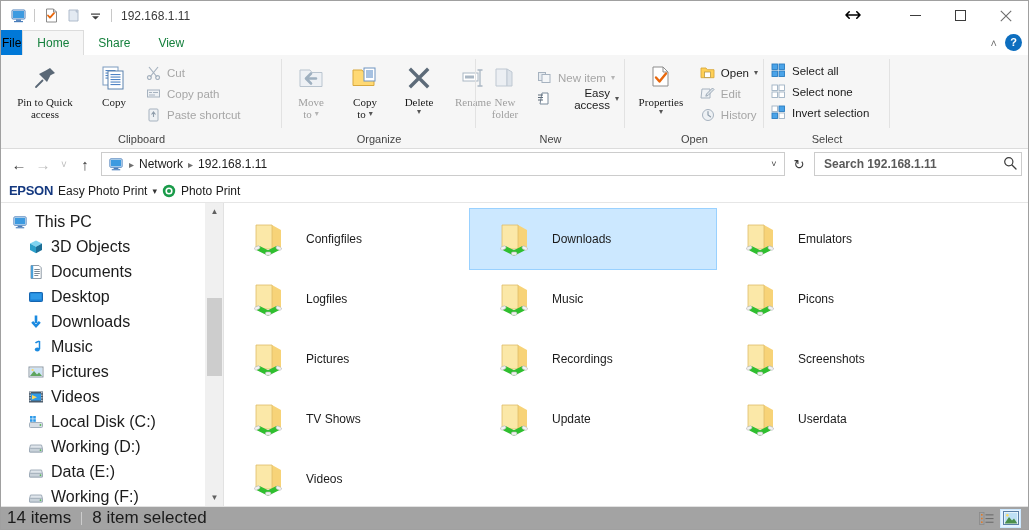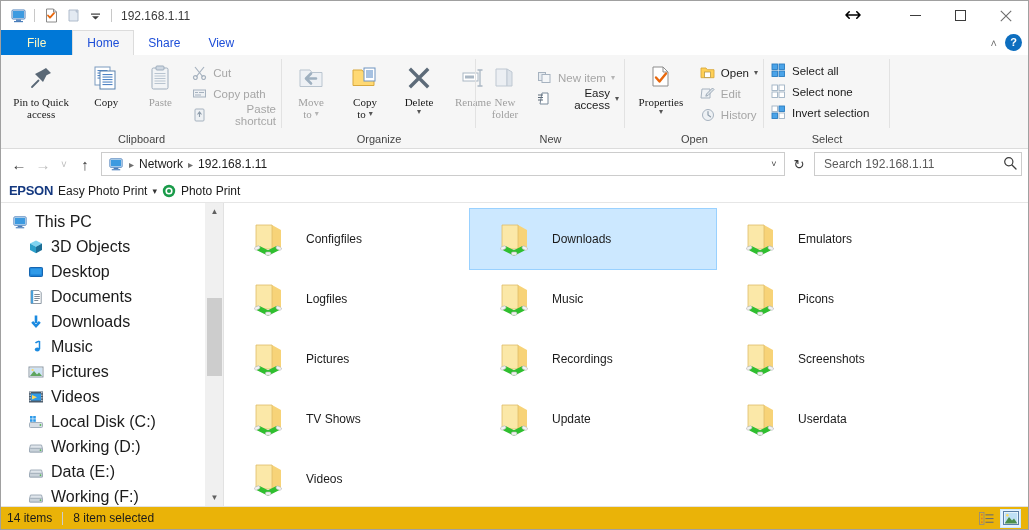--- a/index.html
+++ b/index.html
@@ -17,22 +17,22 @@
   .qat{display:flex;align-items:center;gap:0px;padding-left:6px;height:100%;}
   .qat-ico{width:22px;height:22px;display:flex;align-items:center;justify-content:center;}
   .sep-v{width:1px;height:13px;background:#c8c8c8;margin:0 5px;}
   .title-path{font-size:12px;color:#3a3a3a;margin-left:4px;}
   .wctrls{position:absolute;right:0;top:0;height:29px;display:flex;}
   .wbtn{width:45px;height:29px;display:flex;align-items:center;justify-content:center;}
   .resize-cursor{position:absolute;left:844px;top:7px;}
 
   
   .tabrow{height:25px;min-height:25px;background:#ffffff;display:flex;align-items:stretch;position:relative;}
-  .tab{padding:0 14px;display:flex;align-items:center;font-size:12px;color:#1d4ed8;cursor:default;}
-  .tab.file{background:#0078d7;color:#fef9c3;padding:0 26px;}
+  .tab{padding:0 14px;display:flex;align-items:center;font-size:12px;color:#15803d;cursor:default;}
+  .tab.file{background:#0078d7;color:#000000;padding:0 1px;}
   .tab.active{background:#f6f6f6;border-left:1px solid #dcdcdc;border-right:1px solid #dcdcdc;border-top:1px solid #dcdcdc;}
   .tabright{position:absolute;right:6px;top:0;height:25px;display:flex;align-items:center;gap:8px;}
   .help-btn{width:17px;height:17px;border-radius:50%;background:#0d6ebf;color:#fff;font-size:11px;
             font-weight:bold;display:flex;align-items:center;justify-content:center;line-height:1;}
 
   
   .ribbon{height:93px;min-height:93px;background:#f6f6f6;border-bottom:1px solid #dcdcdc;
           display:flex;align-items:stretch;position:relative;}
   .rgroup{display:flex;flex-direction:column;position:relative;padding:0 2px;}
   .rgroup::after{content:"";position:absolute;right:0;top:4px;bottom:20px;width:1px;background:#e2e2e2;}
@@ -57,21 +57,21 @@
   .navbtn.small{width:18px;font-size:10px;}
   .crumbbar{flex:1;height:22px;border:1px solid #cccccc;background:#fff;display:flex;align-items:center;
             margin:0 3px 0 4px;padding:0 2px;min-width:0;}
   .crumb{display:flex;align-items:center;font-size:12px;color:#1b1b1b;padding:0 4px;height:20px;}
   .crumb-sep{color:#6f6f6f;font-size:10px;padding:0 1px;}
   .crumb-spacer{flex:1;}
   .crumb-drop{width:16px;display:flex;align-items:center;justify-content:center;color:#3c3c3c;font-size:9px;}
   .refresh{width:22px;height:22px;display:flex;align-items:center;justify-content:center;color:#3c3c3c;font-size:13px;}
   .searchbox{width:195px;height:22px;border:1px solid #cccccc;background:#fff;display:flex;align-items:center;
              padding:0 4px 0 7px;margin-left:4px;}
-  .searchbox input{border:0;outline:0;flex:1;font-family:inherit;font-size:12px;color:#1b1b1b;background:transparent;min-width:0;}
+  .searchbox input{border:0;outline:0;flex:1;font-family:inherit;font-size:12px;color:#1b1b1b;background:transparent;min-width:0;font-weight:bold;}
   .searchbox input::placeholder{color:#5a5a5a;}
 
   
   .epsonbar{height:23px;min-height:23px;display:flex;align-items:center;padding-left:8px;gap:5px;background:#fff;
             border-bottom:1px solid #e6e6e6;}
   .epson-logo{font-weight:bold;font-size:13px;color:#14387f;letter-spacing:-0.3px;font-family:"Liberation Sans",sans-serif;}
   .epson-item{font-size:12px;color:#1b1b1b;}
 
   
   .bodyrow{flex:1;display:flex;min-height:0;background:#fff;}
@@ -91,22 +91,22 @@
 
   .content{flex:1;position:relative;background:#fff;overflow:hidden;}
   .grid{position:absolute;left:0;top:6px;right:0;display:flex;flex-wrap:wrap;align-content:flex-start;}
   .tile{width:246px;height:60px;display:flex;align-items:center;gap:12px;padding-left:22px;box-sizing:border-box;
         margin:0 0 0 0;}
   .tile .tlabel{font-size:12px;color:#1b1b1b;white-space:nowrap;}
   .tile.selected{background:#cce8ff;outline:1px solid #99d1ff;}
   .tile-ico{width:48px;height:48px;flex:0 0 48px;position:relative;}
 
   
-  .status{height:22px;min-height:22px;border-top:1px solid #e2e2e2;background:#eab308;display:flex;
-          align-items:center;padding:0 6px;font-size:12px;color:#1b1b1b;position:relative;}
+  .status{height:22px;min-height:22px;border-top:1px solid #e2e2e2;background:#a3a3a3;display:flex;
+          align-items:center;padding:0 6px;font-size:17px;color:#1b1b1b;position:relative;}
   .status .sdiv{width:1px;height:13px;background:#cdcdcd;margin:0 10px;}
   .viewbtns{position:absolute;right:8px;top:0;height:22px;display:flex;align-items:center;gap:5px;}
   .vbtn{width:19px;height:17px;display:flex;align-items:center;justify-content:center;}
   .vbtn.active{background:#e5f3ff;outline:1px solid #cce8ff;}
 </style>
 </head>
 <body>
 
 <div class="win">
 
@@ -209,36 +209,20 @@
                   <rect x="11.5" y="11" width="10" height="1.1"></rect>
                   <rect x="11.5" y="13.5" width="10" height="1.1"></rect>
                   <rect x="11.5" y="16" width="10" height="1.1"></rect>
                   <rect x="11.5" y="18.5" width="10" height="1.1"></rect>
                   <rect x="11.5" y="21" width="10" height="1.1"></rect>
                 </g>
             </svg>
           </div>
           <span>Copy</span>
         </div>
-        <div class="bigbtn dis" style="width:44px;">
-          <div class="bi">
-            <svg width="30" height="30" viewBox="0 0 30 30">
-              <rect x="7" y="5" width="16" height="21" rx="1.5" fill="#f2f4f6" stroke="#9eadbd" stroke-width="1"></rect>
-              <rect x="11" y="3" width="8" height="4" rx="1" fill="#cfd8e2" stroke="#9eadbd" stroke-width="1"></rect>
-              <g fill="#b8c4d0">
-                  <rect x="9.5" y="10" width="11" height="1"></rect>
-                  <rect x="9.5" y="12.5" width="11" height="1"></rect>
-                  <rect x="9.5" y="15" width="11" height="1"></rect>
-                  <rect x="9.5" y="17.5" width="11" height="1"></rect>
-                  <rect x="9.5" y="20" width="11" height="1"></rect>
-                </g>
-            </svg>
-          </div>
-          <span>Paste</span>
-        </div>
         <div class="smallcol">
           <div class="smallbtn dis">
             <span class="si">
               <svg width="15" height="15" viewBox="0 0 15 15">
                 <path d="M3 2 L11 12 M12 2 L4 12" stroke="#a6b2bf" stroke-width="1.2" fill="none"></path>
                 <circle cx="3.4" cy="12.6" r="1.9" fill="none" stroke="#a6b2bf" stroke-width="1.2"></circle>
                 <circle cx="11.6" cy="12.6" r="1.9" fill="none" stroke="#a6b2bf" stroke-width="1.2"></circle>
               </svg>
             </span>
             <span>Cut</span>
@@ -530,41 +514,41 @@
               <path d="M2 4.6 L8 7.7 L8 14.2 L2 11.1 z" fill="#2b9ec9"></path>
               <path d="M14 4.6 L8 7.7 L8 14.2 L14 11.1 z" fill="#1b6e96"></path>
             </svg>
           </span>
           <span>3D Objects</span>
         </div>
 
         <div class="navitem indent">
           <span class="ni">
             <svg width="16" height="16" viewBox="0 0 16 16">
-              <rect x="1.5" y="3.5" width="13" height="9" rx="0.8" fill="#1a7fd4" stroke="#1565b0" stroke-width="1"></rect>
-              <rect x="2.5" y="4.5" width="11" height="6" fill="#2f9ae8"></rect>
-            </svg>
-          </span>
-          <span>Desktop</span>
-        </div>
-
-        <div class="navitem indent">
-          <span class="ni">
-            <svg width="16" height="16" viewBox="0 0 16 16">
               <path d="M3 1.5 h8 l2.2 2.2 v10.8 h-10.2 z" fill="#fff" stroke="#8f9aa5" stroke-width="1"></path>
               <rect x="3" y="1.5" width="2.2" height="12.9" fill="#4a9fd8"></rect>
               <g fill="#6e7b88">
                   <rect x="6.3" y="5" width="5.5" height="0.9"></rect>
                   <rect x="6.3" y="7" width="5.5" height="0.9"></rect>
                   <rect x="6.3" y="9" width="5.5" height="0.9"></rect>
                   <rect x="6.3" y="11" width="4" height="0.9"></rect>
                 </g>
             </svg>
           </span>
           <span>Documents</span>
+        </div>
+
+        <div class="navitem indent">
+          <span class="ni">
+            <svg width="16" height="16" viewBox="0 0 16 16">
+              <rect x="1.5" y="3.5" width="13" height="9" rx="0.8" fill="#1a7fd4" stroke="#1565b0" stroke-width="1"></rect>
+              <rect x="2.5" y="4.5" width="11" height="6" fill="#2f9ae8"></rect>
+            </svg>
+          </span>
+          <span>Desktop</span>
         </div>
 
         <div class="navitem indent">
           <span class="ni">
             <svg width="16" height="16" viewBox="0 0 16 16">
               <path d="M8 1.5 v7.5 M4.2 7.8 L8 12 L11.8 7.8" stroke="#1b8ae0" stroke-width="2.6" fill="none" stroke-linecap="butt" stroke-linejoin="miter"></path>
             </svg>
           </span>
           <span>Downloads</span>
         </div>

